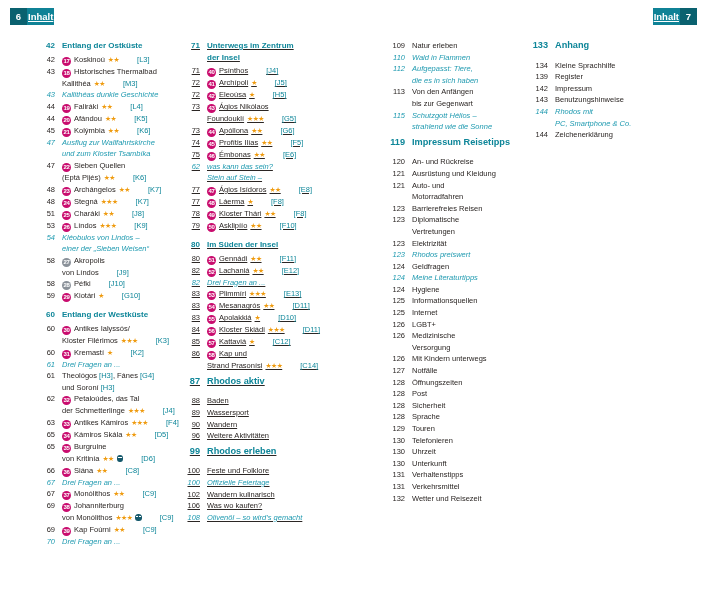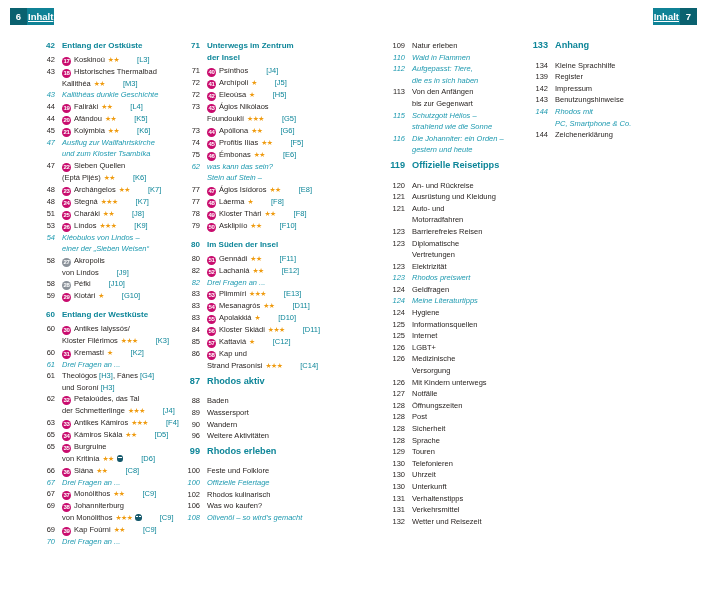--- a/index.html
+++ b/index.html
@@ -21,21 +21,21 @@
   
   .pagehead{position:absolute;top:8px;height:17px;display:flex;color:#fff;
     font-size:9.5px;font-weight:bold;line-height:17px;}
   .pagehead.left{left:10px;}
   .pagehead.right{right:10px;}
   .pagehead .num{background:var(--bar-dark);width:17px;text-align:center;}
   .pagehead .lbl{background:var(--bar);padding:0 1px;text-decoration:underline;}
   
   .col{position:absolute;top:40px;font-size:7.5px;line-height:11.6px;}
   .col1{left:38px;width:146px;}
-  .col2{left:183px;width:174px;}
+  .col2{left:183px;width:174px;text-decoration:underline;}
   .col3{left:388px;width:138px;}
   .col4{left:531px;width:162px;}
   
   .entry{display:flex;}
   .entry .pg{flex:0 0 17px;text-align:right;margin-right:7px;}
   .entry .body{flex:1;min-width:0;}
   .ln{display:block;white-space:nowrap;}
   .entry.item{color:var(--ink);}
   .entry.section{color:var(--teal);font-weight:bold;font-size:8px;margin-top:7px;margin-bottom:2px;}
   .entry.major{color:var(--teal);font-weight:bold;font-size:9.2px;margin-top:4px;margin-bottom:8px;}
@@ -466,21 +466,21 @@
       </div>
       <div class="entry feature">
         <span class="pg">100</span>
         <span class="body">
           <span class="ln"><span class="txt">Offizielle Feiertage</span></span>
         </span>
       </div>
       <div class="entry item">
         <span class="pg">102</span>
         <span class="body">
-          <span class="ln"><span class="txt">Rhodos kulinarisch</span></span>
+          <span class="ln"><span class="txt">Wandern kulinarisch</span></span>
         </span>
       </div>
       <div class="entry item">
         <span class="pg">106</span>
         <span class="body">
           <span class="ln"><span class="txt">Was wo kaufen?</span></span>
         </span>
       </div>
       <div class="entry feature">
         <span class="pg">108</span>
@@ -516,31 +516,24 @@
           <span class="ln"><span class="txt">bis zur Gegenwart</span></span>
         </span>
       </div>
       <div class="entry feature">
         <span class="pg">115</span>
         <span class="body">
           <span class="ln"><span class="txt">Schutzgott Hélios –</span></span>
           <span class="ln"><span class="txt">strahlend wie die Sonne</span></span>
         </span>
       </div>
-      <div class="entry feature">
-        <span class="pg">116</span>
-        <span class="body">
-          <span class="ln"><span class="txt">Die Johanniter: ein Orden –</span></span>
-          <span class="ln"><span class="txt">gestern und heute</span></span>
-        </span>
-      </div>
       <div class="entry major">
         <span class="pg">119</span>
         <span class="body">
-          <span class="ln"><span class="txt">Offizielle Reisetipps</span></span>
+          <span class="ln"><span class="txt">Impressum Reisetipps</span></span>
         </span>
       </div>
       <div class="entry item">
         <span class="pg">120</span>
         <span class="body">
           <span class="ln"><span class="txt">An- und Rückreise</span></span>
         </span>
       </div>
       <div class="entry item">
         <span class="pg">121</span>

